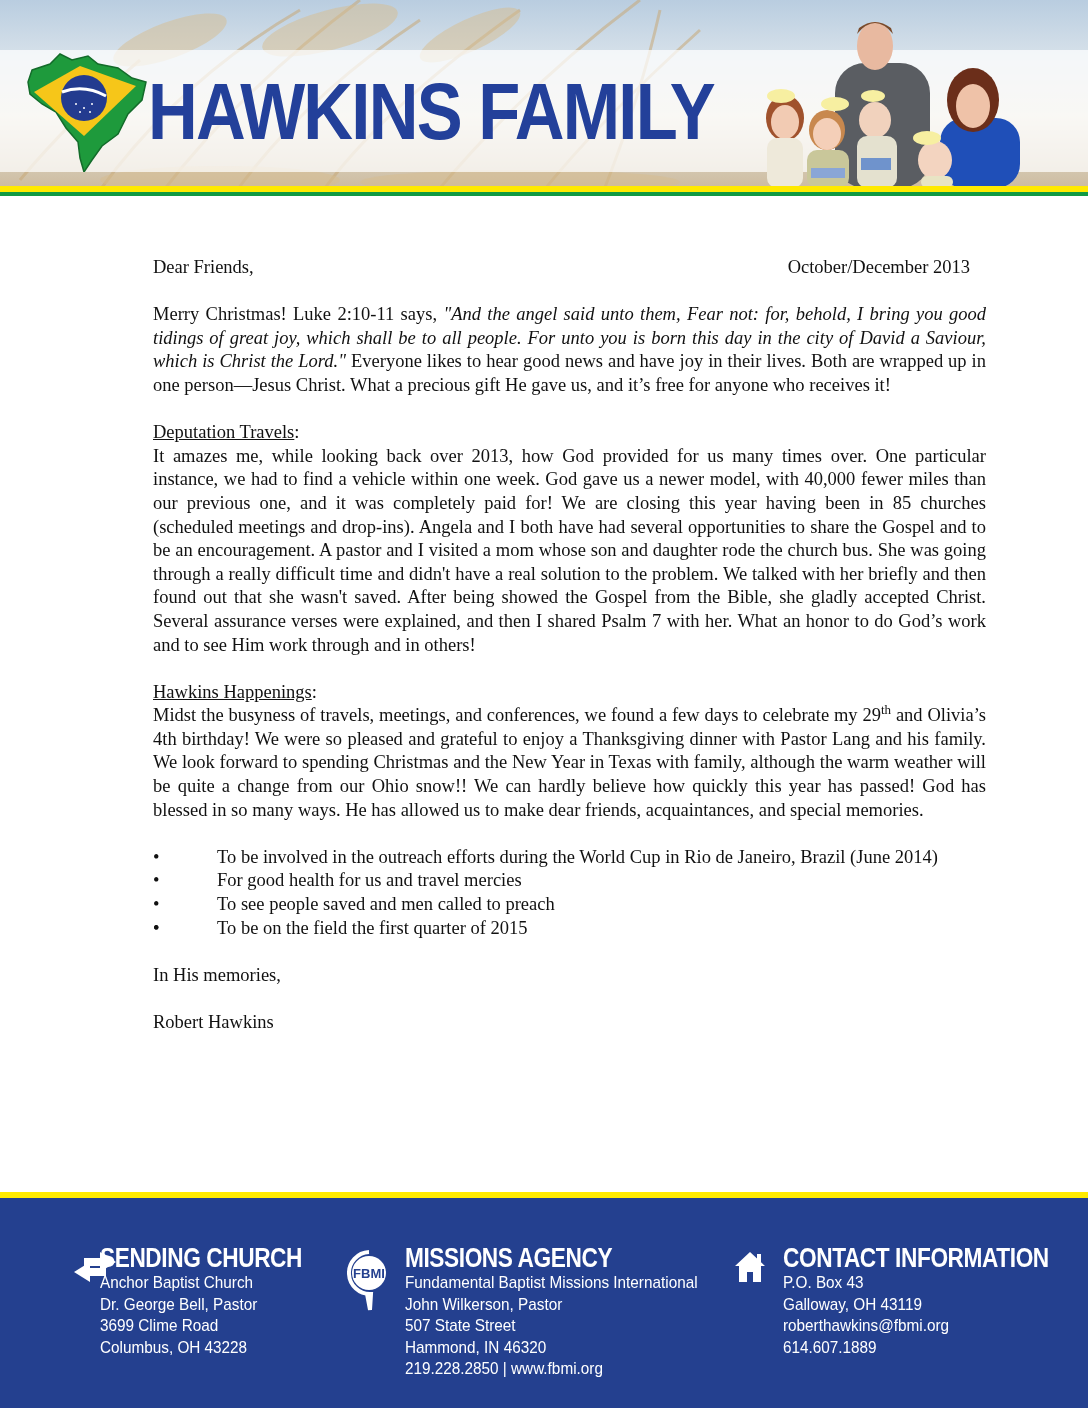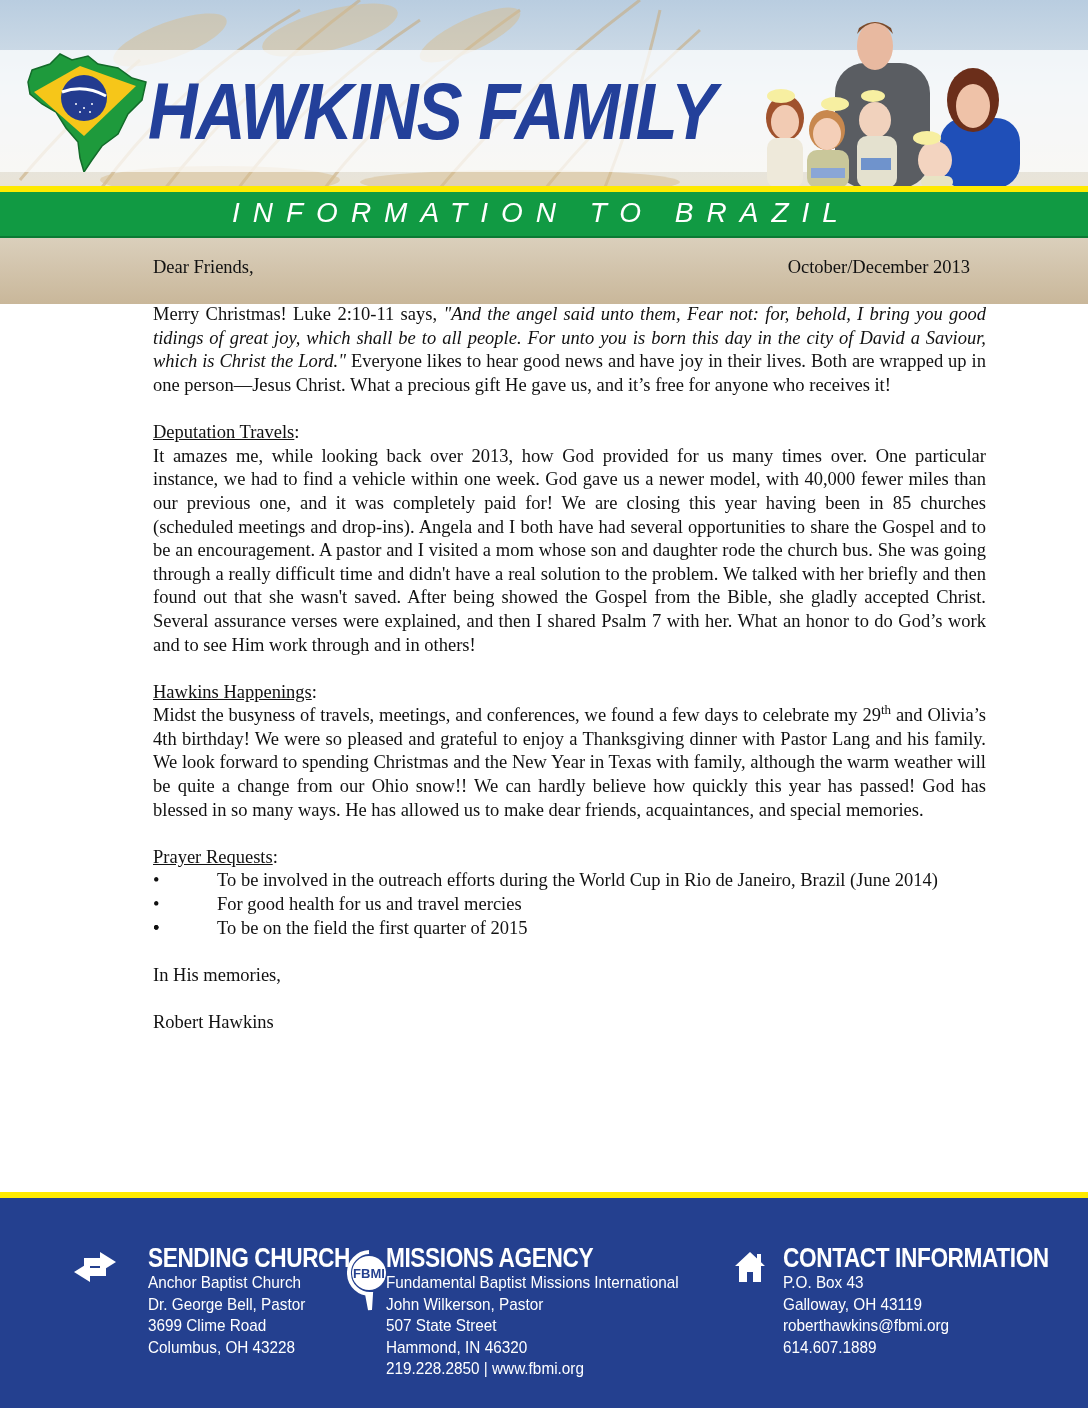--- a/index.html
+++ b/index.html
@@ -1,21 +1,21 @@
 <!DOCTYPE html>
 <html><head>
 <meta charset="utf-8">
 <style>
   * { margin: 0; padding: 0; box-sizing: border-box; }
   html, body { width: 1088px; height: 1408px; background: #ffffff; overflow: hidden; }
   body { position: relative; font-family: "Liberation Serif", serif; color: #111; }
 
   
-  .header { position: absolute; left: 0; top: 0; width: 1088px; height: 304px; overflow: hidden;
-    background: linear-gradient(180deg, #b9cde0 0%, #d8e2ea 30%, #e9e4d8 60%, #c9b79a 100%); font-style: italic; }
+  .header { position: absolute; left: 0; top: 0; width: 1088px; height: 196px; overflow: hidden;
+    background: linear-gradient(180deg, #b9cde0 0%, #d8e2ea 30%, #e9e4d8 60%, #c9b79a 100%); }
   .wheat { position: absolute; inset: 0; }
   .title-band { position: absolute; left: 0; top: 50px; width: 1088px; height: 122px;
     background: rgba(255,255,255,0.72); }
   .brazil-map { position: absolute; left: 20px; top: 42px; width: 130px; height: 130px; }
   .title { position: absolute; left: 148px; top: 72px; font-family: "Liberation Sans", sans-serif;
     font-weight: bold; font-size: 80px; letter-spacing: -2px; color: #23409a;
     transform: scaleX(0.86); transform-origin: left center; line-height: 1; }
   .family-photo { position: absolute; left: 755px; top: 8px; width: 270px; height: 180px; }
   .yellow-stripe { position: absolute; left: 0; top: 186px; width: 1088px; height: 6px; background: #ffea00; }
   .green-band { position: absolute; left: 0; top: 192px; width: 1088px; height: 46px; background: #119a43;
@@ -39,22 +39,22 @@
   
   .footer-stripe { position: absolute; left: 0; top: 1192px; width: 1088px; height: 6px; background: #ffea00; }
   .footer { position: absolute; left: 0; top: 1198px; width: 1088px; height: 210px; background: #24408f;
     font-family: "Liberation Sans", sans-serif; color: #fff; }
   .fcol { position: absolute; top: 46px; }
   .fcol .ficon { position: absolute; top: 6px; }
   .fcol h3 { font-size: 27px; font-weight: bold; letter-spacing: -0.5px; line-height: 28px;
     transform: scaleX(0.84); transform-origin: left center; white-space: nowrap; }
   .fcol .line { font-size: 17px; line-height: 21.5px; transform: scaleX(0.9); transform-origin: left center;
     white-space: nowrap; }
-  .col1 { left: 72px; } .col1 .txt { margin-left: 76px; }
-  .col2 { left: 346px; } .col2 .txt { margin-left: 40px; }
+  .col1 { left: 72px; } .col1 .txt { margin-left: 28px; }
+  .col2 { left: 346px; } .col2 .txt { margin-left: 59px; }
   .col3 { left: 734px; } .col3 .txt { margin-left: 49px; }
 </style>
 </head>
 <body>
 
 <div class="header">
   <svg class="wheat" width="1088" height="240" viewBox="0 0 1088 240">
     <g stroke="#c8a978" stroke-width="3" fill="none" opacity="0.55">
       <path d="M100 190 Q180 80 300 10"></path>
         <path d="M160 195 Q240 90 360 0"></path>
@@ -150,25 +150,24 @@
   </div>
   <div class="gap"></div>
 
   <div>
     <div><span class="heading">Hawkins Happenings</span><span>:</span></div>
     <p><span>Midst the busyness of travels, meetings, and conferences, we found a few days to celebrate my 29</span><sup>th</sup><span> and Olivia’s 4th birthday!  We were so pleased and grateful to enjoy a Thanksgiving dinner with Pastor Lang and his family. We look forward to spending Christmas and the New Year in Texas with family, although the warm weather will be quite a change from our Ohio snow!! We can hardly believe how quickly this year has passed! God has blessed in so many ways. He has allowed us to make dear friends, acquaintances, and special memories.</span></p>
   </div>
   <div class="gap"></div>
 
   <div>
-    <div><span class="heading">Prayer Requests</span><span>:</span></div>
     <ul class="bullets">
       <li><span class="dot">•</span><span>To be involved in the outreach efforts during the World Cup in Rio de Janeiro, Brazil (June 2014)</span></li>
       <li><span class="dot">•</span><span>For good health for us and travel mercies</span></li>
-      <li><span class="dot">•</span></li>
+      <li><span class="dot">•</span><span>To see people saved and men called to preach</span></li>
       <li><span class="dot">•</span></li>
       <li><span class="dot">•</span><span>To be on the field the first quarter of 2015</span></li>
     </ul>
   </div>
   <div class="gap"></div>
 
   <div>In His memories,</div>
   <div class="gap"></div>
   <div>Robert Hawkins</div>
 </div>

